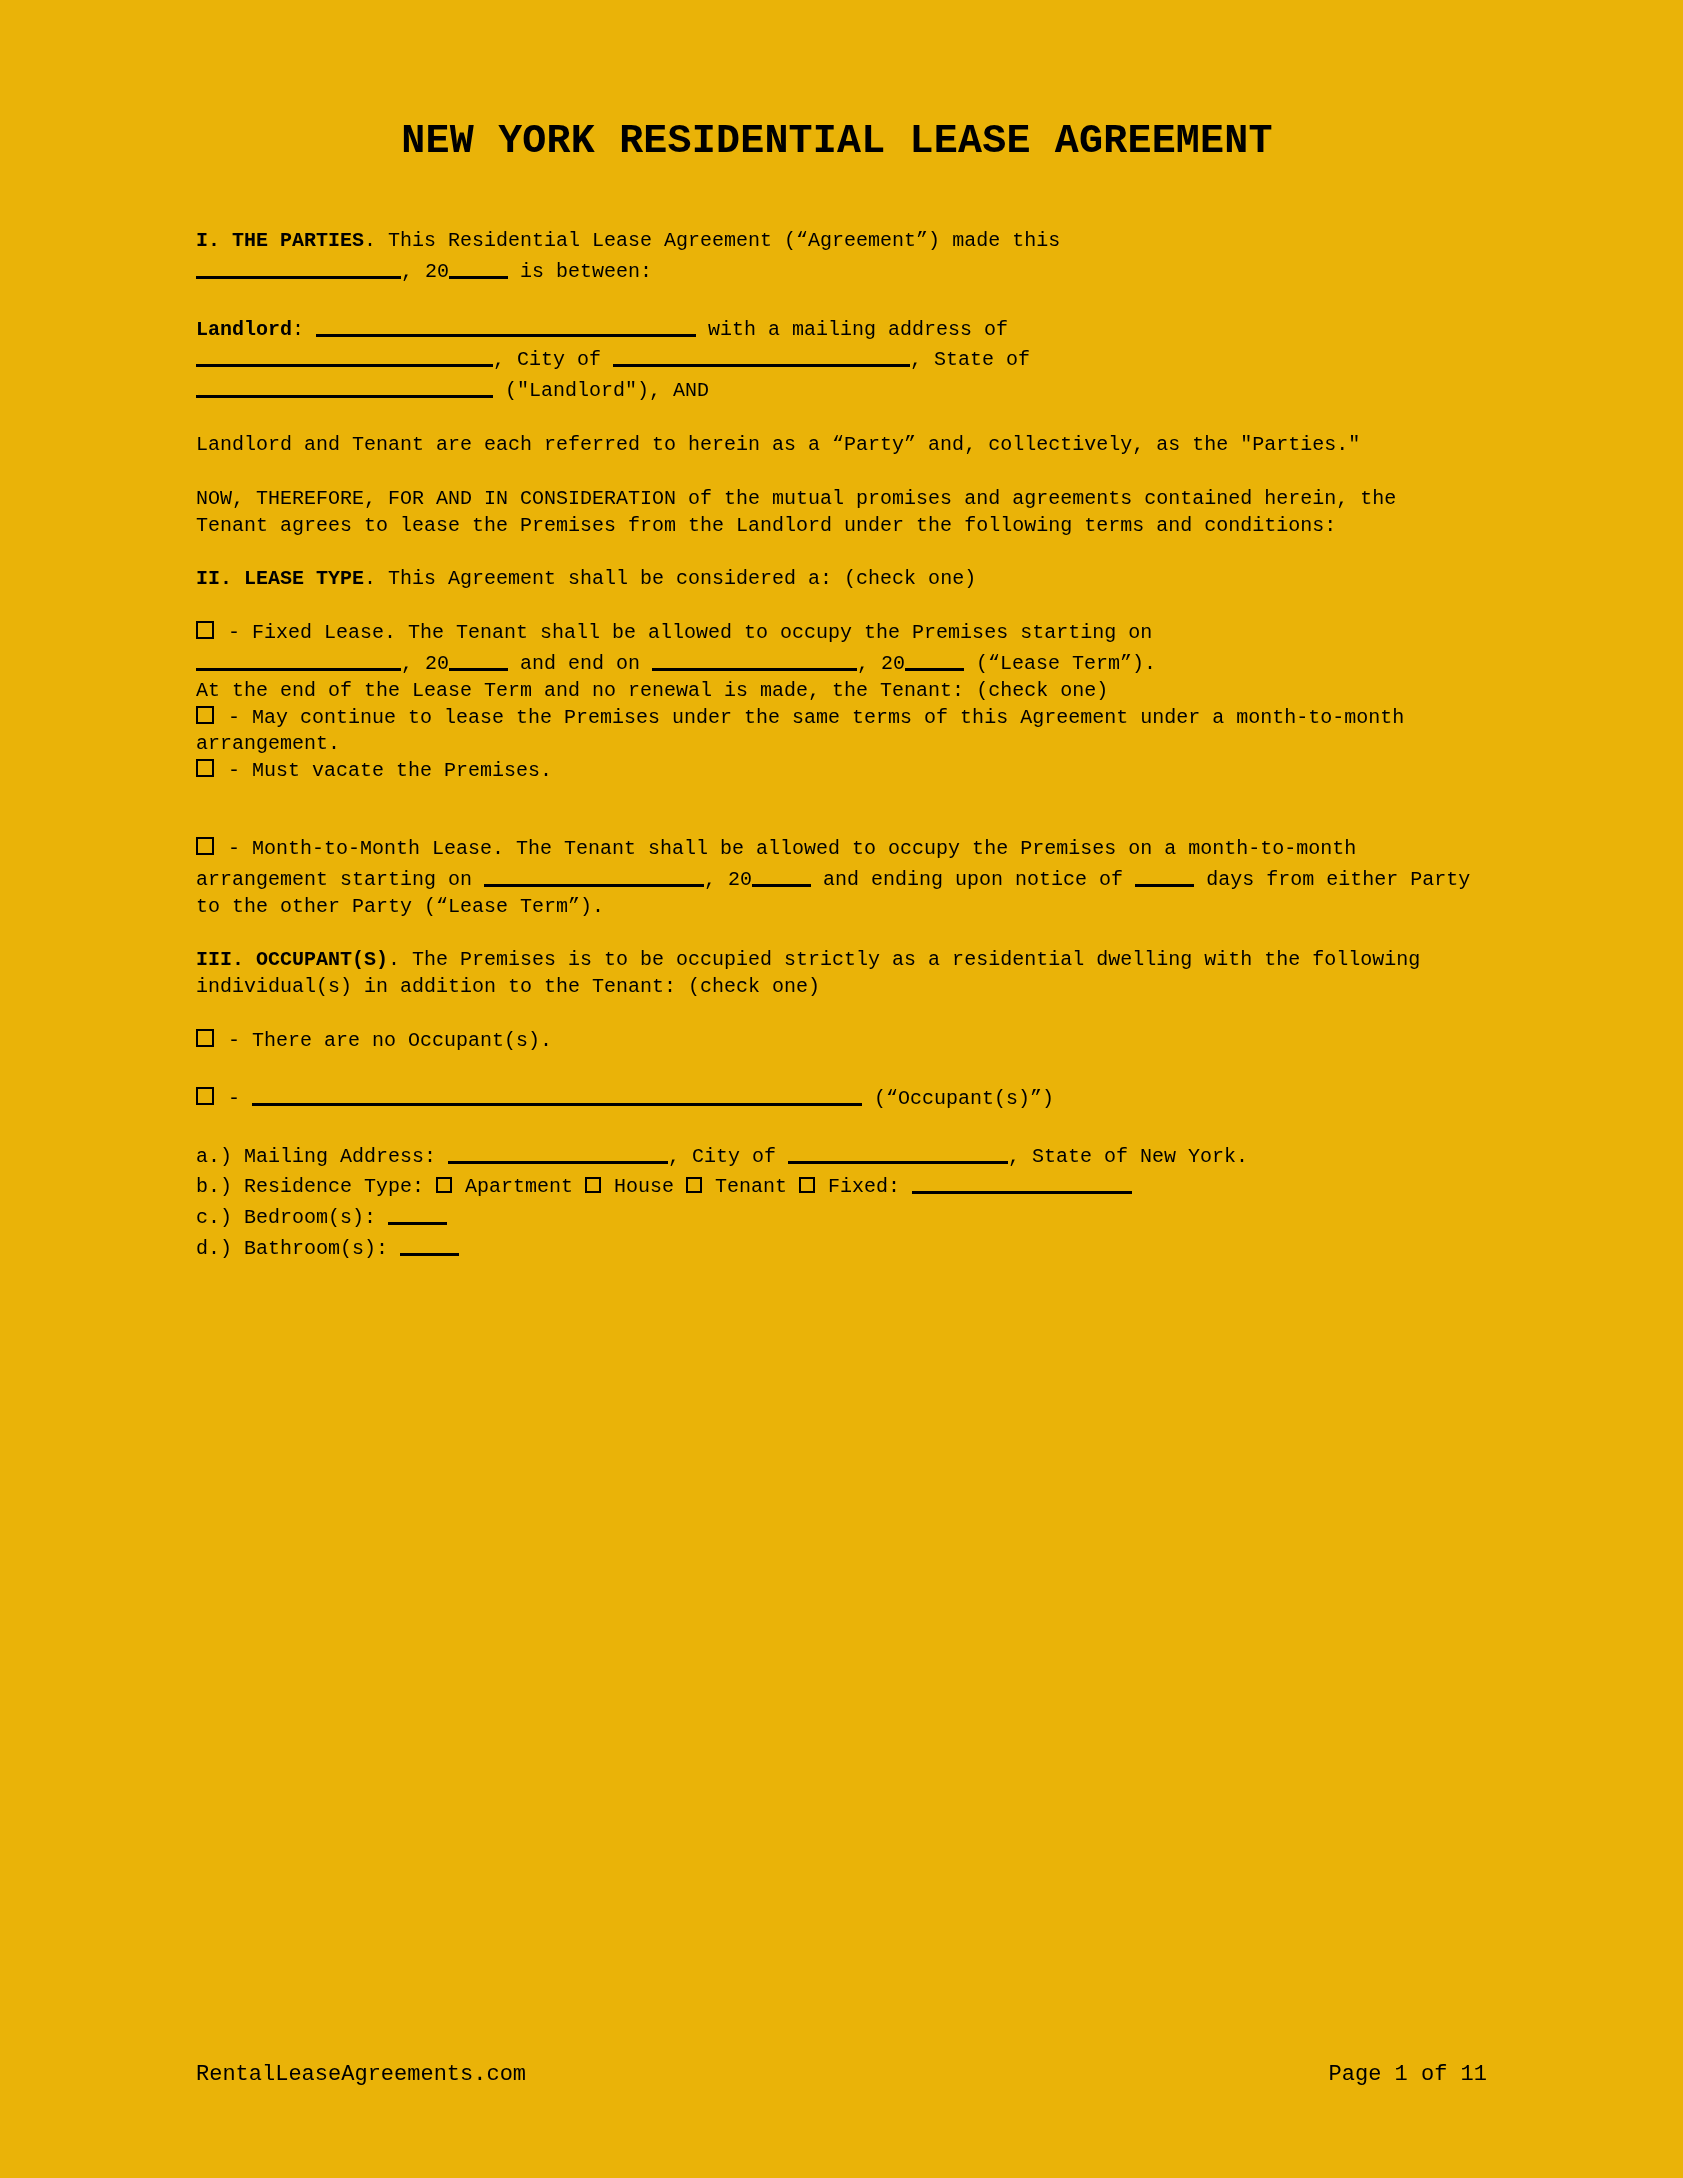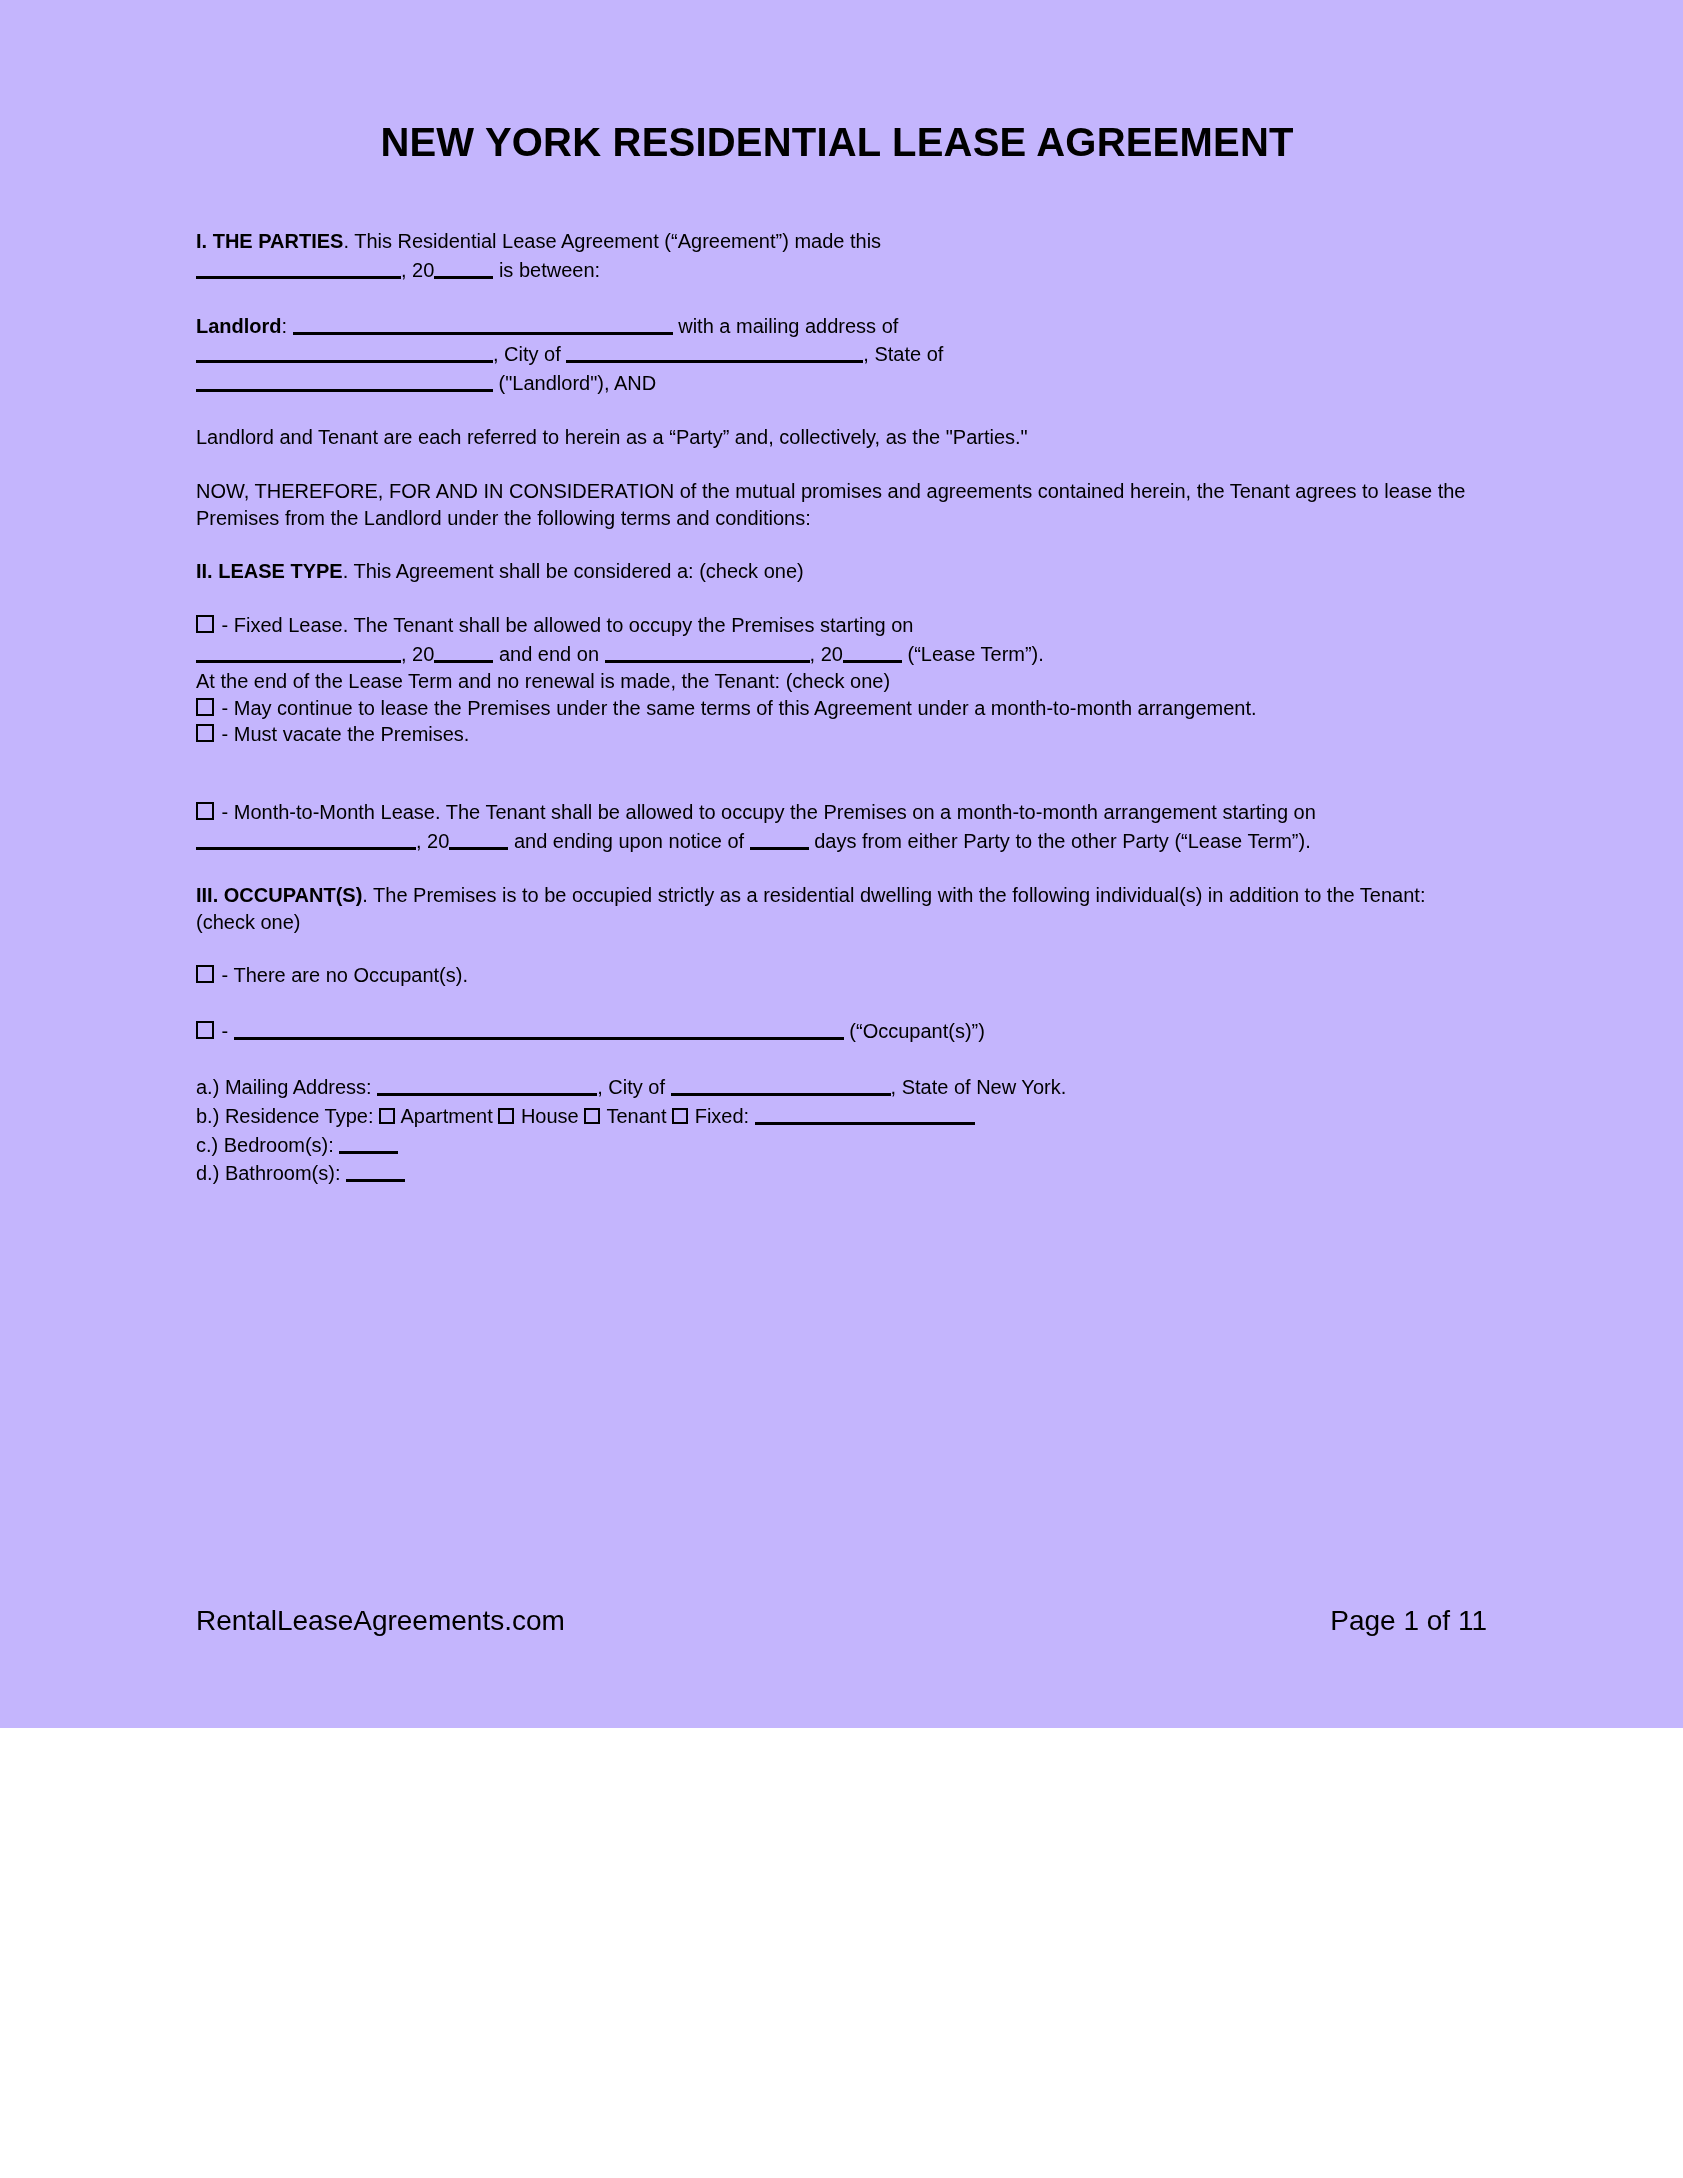--- a/index.html
+++ b/index.html
@@ -3,23 +3,23 @@
 <meta charset="utf-8">
 <style>
   html, body {
     margin: 0;
     padding: 0;
     background: #ffffff;
   }
   .page {
     position: relative;
     width: 1683px;
-    height: 1728px;
-    background: #c4b5fd;
-    font-family: Liberation Sans, sans-serif;
+    height: 2178px;
+    background: #eab308;
+    font-family: Liberation Mono, monospace;
     color: #000000;
     box-sizing: border-box;
     overflow: hidden;
   }
   .content {
     position: absolute;
     left: 196px;
     top: 119px;
     width: 1282px;
   }
@@ -88,21 +88,21 @@
     margin-right: 1px;
   }
   .footer {
     position: absolute;
     left: 196px;
     right: 196px;
     bottom: 91px;
     display: flex;
     justify-content: space-between;
     align-items: center;
-    font-size: 28px;
+    font-size: 22px;
   }
   .spacer-lg { height: 24px; }
 </style>
 </head>
 <body>
 
 <div class="page">
 
   <div class="content">
 

